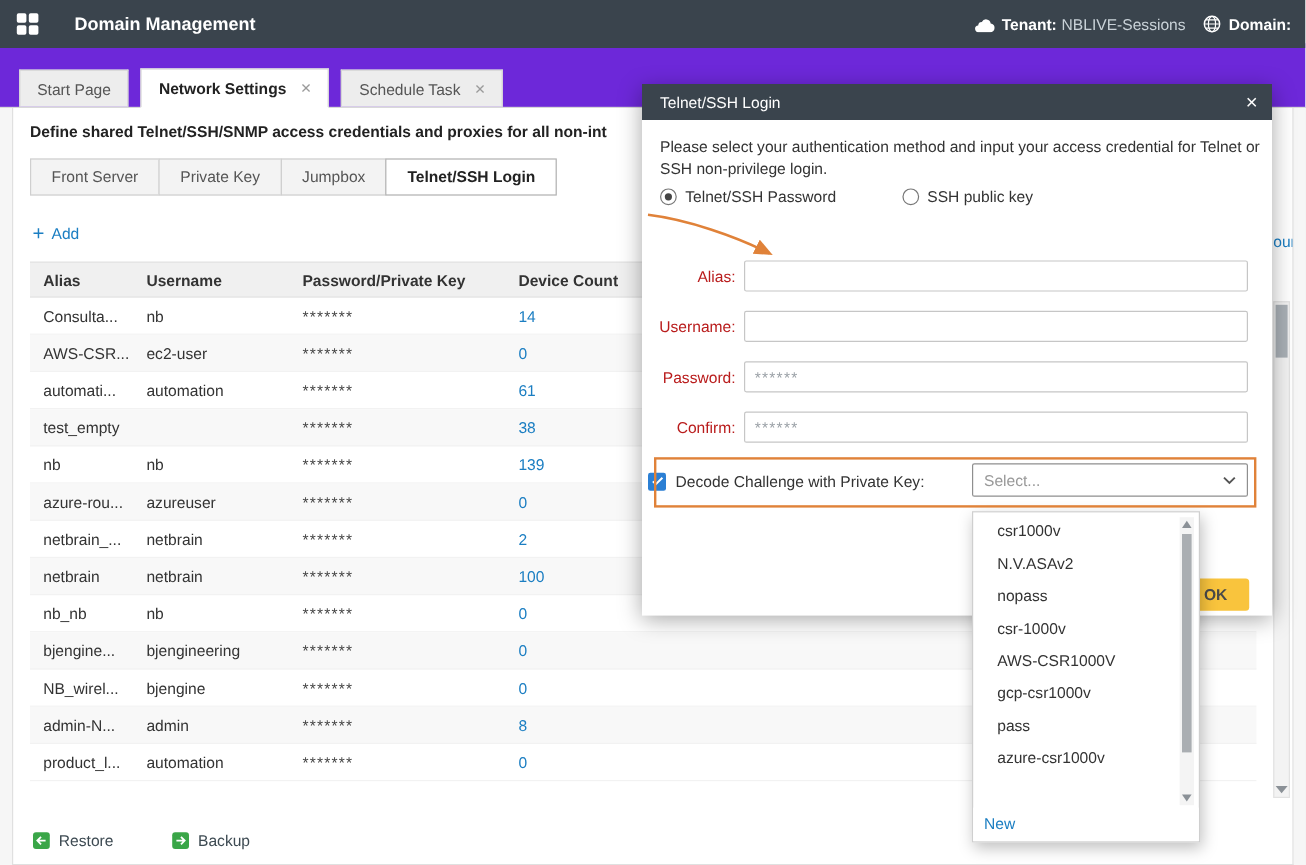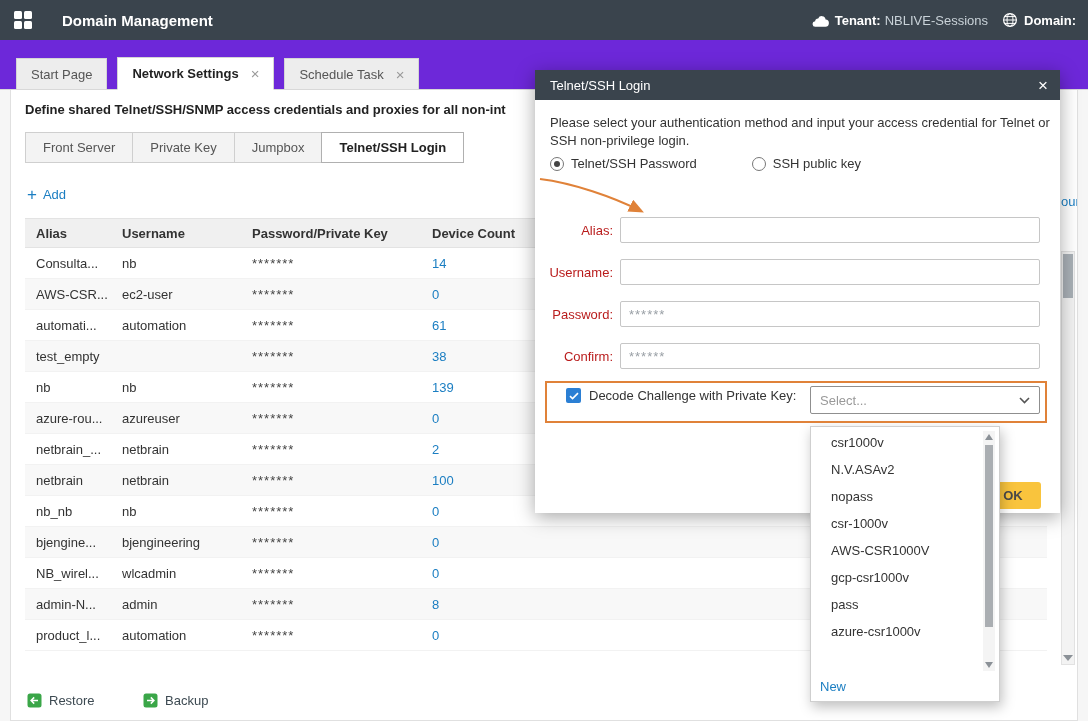--- a/index.html
+++ b/index.html
@@ -61,21 +61,21 @@
   .modal-close { margin-left:auto; color:#fff; font-size:17px; line-height:1; cursor:pointer; }
   .modal-intro { position:absolute; left:15px; top:44px; width:502px; line-height:18px; color:#333; }
   .radio-row { position:absolute; left:15px; top:86px; display:flex; align-items:center; }
   .radio { width:14px; height:14px; border:1px solid #777; border-radius:50%; margin-right:7px; position:relative; background:#fff; cursor:pointer; flex:0 0 auto; }
   .radio.checked::after { content:""; position:absolute; left:3px; top:3px; width:6px; height:6px; border-radius:50%; background:#444; }
   .radio-label { margin-right:55px; }
   .field-row { position:absolute; left:8px; height:28px; display:flex; align-items:center; }
   .f-label { width:70px; text-align:right; margin-right:7px; color:#b91c1c; flex:0 0 auto; }
   .f-input { width:420px; height:26px; border:1px solid #c6c6c6; border-radius:2px; padding:0 8px; font-size:13px; font-family:"Liberation Sans", sans-serif; color:#333; outline:none; }
   .f-input::placeholder { color:#9aa0a6; letter-spacing:1px; }
-  .decode-row { position:absolute; left:31px; top:318px; display:flex; height:26px; }
+  .decode-row { position:absolute; left:5px; top:318px; display:flex; align-items:center; height:26px; }
   .checkbox { width:15px; height:15px; background:#2b7fd4; border-radius:2px; margin-right:8px; display:flex; align-items:center; justify-content:center; cursor:pointer; flex:0 0 auto; }
   .select-box { position:absolute; left:275px; top:316px; width:230px; height:28px; border:1px solid #8f8f8f; border-radius:2px; background:#fff; display:flex; align-items:center; padding:0 9px; cursor:pointer;gap:20px; }
   .select-text { color:#999; flex:1; }
   .ok-button { position:absolute; left:450px; top:412px; width:56px; height:27px; background:#f9c43d; border:none; border-radius:3px; font-weight:bold; color:#4a4a4a; font-size:13px; font-family:"Liberation Sans", sans-serif; cursor:pointer; }
 
   
   .dropdown-panel { position:absolute; left:810px; top:426px; width:190px; height:276px; background:#fff; border:1px solid #cfcfcf; box-shadow:2px 5px 12px rgba(0,0,0,0.25); z-index:50; }
   .dd-items { position:absolute; left:0; top:2px; width:172px; height:242px; overflow:hidden; }
   .dd-item { height:27px; line-height:27px; padding-left:20px; cursor:pointer; white-space:nowrap; }
   .dd-scrollbar { position:absolute; right:4px; top:4px; width:12px; height:240px; background:#f4f4f4; cursor:pointer; }
@@ -212,21 +212,21 @@
         <span class="c-count">0</span>
       </div>
       <div class="trow">
         <span class="c-alias">bjengine...</span>
         <span class="c-user">bjengineering</span>
         <span class="c-pass">*******</span>
         <span class="c-count">0</span>
       </div>
       <div class="trow">
         <span class="c-alias">NB_wirel...</span>
-        <span class="c-user">wlcadmin</span>
+        <span class="c-user">bjengine</span>
         <span class="c-pass">*******</span>
         <span class="c-count">0</span>
       </div>
       <div class="trow">
         <span class="c-alias">admin-N...</span>
         <span class="c-user">admin</span>
         <span class="c-pass">*******</span>
         <span class="c-count">8</span>
       </div>
       <div class="trow">

